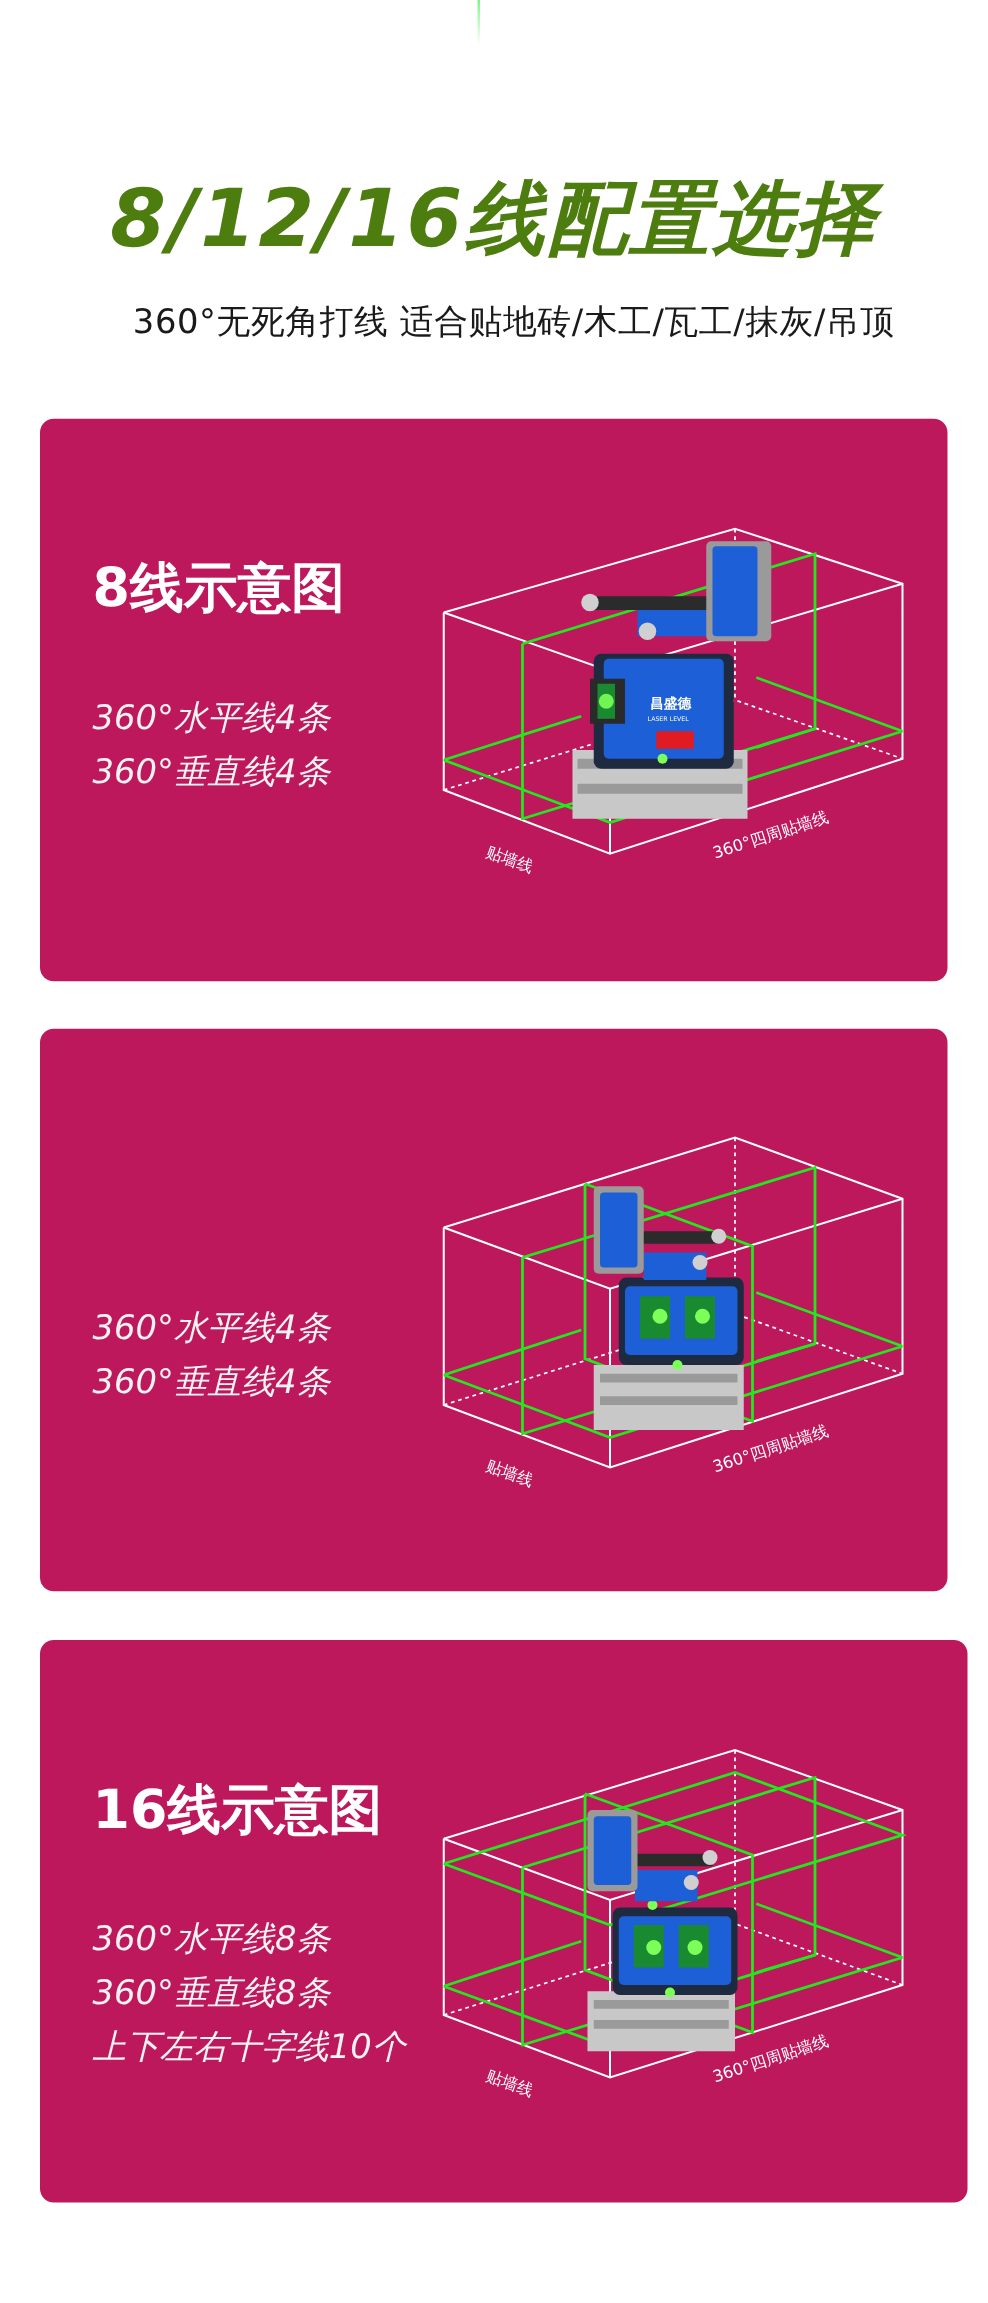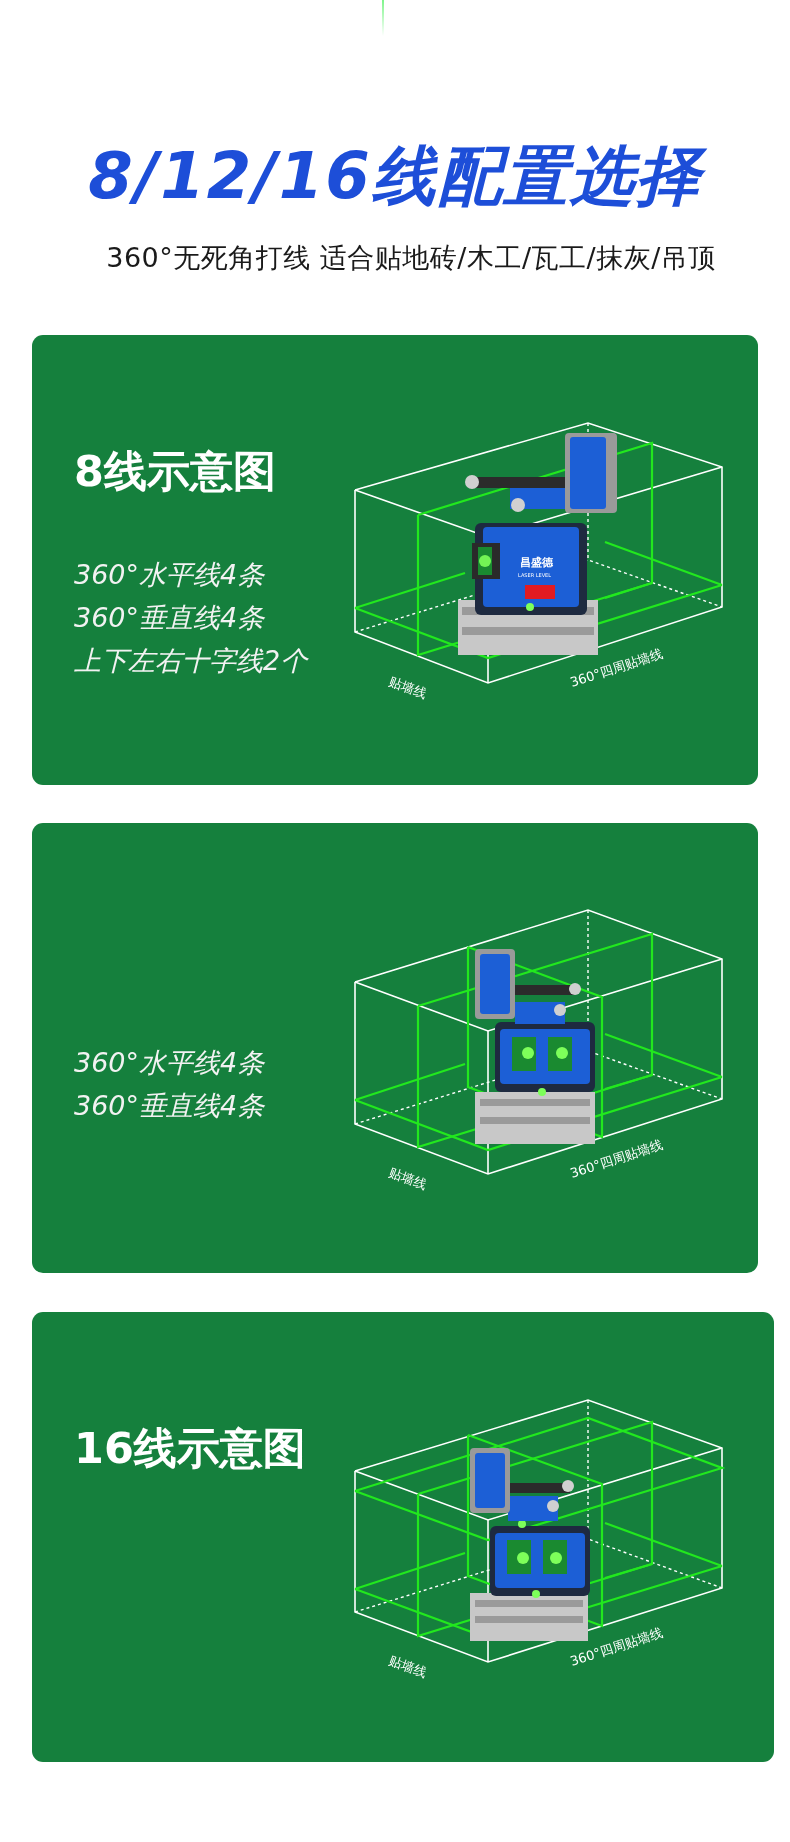--- a/index.html
+++ b/index.html
@@ -5,42 +5,41 @@
   html, body { margin: 0; padding: 0; }
   body { width: 790px; height: 1842px; background: #ffffff; position: relative; overflow: hidden;
          font-family: "DejaVu Sans", "Liberation Sans", sans-serif; }
   .top-glow { position: absolute; left: 382px; top: 0; width: 2px; height: 36px;
               background: linear-gradient(#7ef58a, rgba(126,245,138,0)); }
   .main-title { position: absolute; left: 0; top: 138px; width: 790px; text-align: center;
                 font-size: 64px; font-weight: bold; font-style: italic; letter-spacing: 2px;
                 font-family: "DejaVu Sans", sans-serif; line-height: 76px; }
   .subtitle { position: absolute; left: 16px; top: 240px; width: 790px; text-align: center;
               font-size: 27px; color: #1a1a1a; line-height: 36px; letter-spacing: 0.5px; }
-  .card { position: absolute; left: 32px; width: 726px; height: 450px; background: #15803d;
+  .card { position: absolute; left: 32px; width: 726px; height: 450px; background: #be185d;
           border-radius: 11px; overflow: hidden; }
   .card-title { position: absolute; left: 42px; top: 110px; font-size: 43px; font-weight: bold;
                 color: #ffffff; line-height: 52px; white-space: nowrap; }
   .spec-list { position: absolute; left: 42px; top: 218px; }
   .spec { font-size: 27px; color: #f2f2f2; line-height: 43px; white-space: nowrap; font-style: italic; }
   .illus { position: absolute; left: 318px; top: 80px; width: 380px; height: 290px; }
 </style>
 </head>
 <body>
 
 <div class="top-glow"></div>
 
-<div class="main-title" style="color:#1d4ed8;">8/12/16线配置选择</div>
+<div class="main-title" style="color:#4d7c0f;">8/12/16线配置选择</div>
 <div class="subtitle">360°无死角打线 适合贴地砖/木工/瓦工/抹灰/吊顶</div>
 
 <div class="card" style="top:335px;">
   <div class="card-title">8线示意图</div>
   <div class="spec-list">
     <div class="spec">360°水平线4条</div>
     <div class="spec">360°垂直线4条</div>
-    <div class="spec">上下左右十字线2个</div>
   </div>
   <svg class="illus" viewBox="0 0 380 290" style="top:80px;">
 
     <g stroke="#ffffff" stroke-width="1.6" fill="none">
       <polyline points="5,75 238,8 372,52 372,192 138,268 5,217 5,75"></polyline>
       <polyline points="5,75 138,122 372,52"></polyline>
       <line x1="138" y1="122" x2="138" y2="268"></line>
     </g>
     <g stroke="#ffffff" stroke-width="1.4" fill="none" stroke-dasharray="3,3">
       <line x1="238" y1="8" x2="238" y2="145"></line>
@@ -122,20 +121,25 @@
       <rect x="125" y="42" width="40" height="70" rx="4" fill="#9a9a9a"></rect>
       <rect x="130" y="47" width="30" height="60" rx="3" fill="#1c5fd6"></rect>
     </g>
     <text x="38" y="269" font-size="13" fill="#ffffff" font-family="DejaVu Sans, sans-serif" transform="rotate(20 38 269)">贴墙线</text>
     <text x="222" y="271" font-size="13" fill="#ffffff" font-family="DejaVu Sans, sans-serif" transform="rotate(-18 222 271)">360°四周贴墙线</text>
   </svg>
 </div>
 
 <div class="card" style="top:1312px;padding-left:16px;">
   <div class="card-title">16线示意图</div>
+  <div class="spec-list">
+    <div class="spec">360°水平线8条</div>
+    <div class="spec">360°垂直线8条</div>
+    <div class="spec">上下左右十字线10个</div>
+  </div>
   <svg class="illus" viewBox="0 0 380 290" style="top:86px;">
     <g stroke="#ffffff" stroke-width="1.6" fill="none">
       <polyline points="5,73 238,2 372,50 372,190 138,264 5,214 5,73"></polyline>
       <polyline points="5,73 138,122 372,50"></polyline>
       <line x1="138" y1="122" x2="138" y2="264"></line>
     </g>
     <g stroke="#ffffff" stroke-width="1.4" fill="none" stroke-dasharray="3,3">
       <line x1="238" y1="2" x2="238" y2="141"></line>
       <polyline points="5,214 238,141 372,190"></polyline>
     </g>

